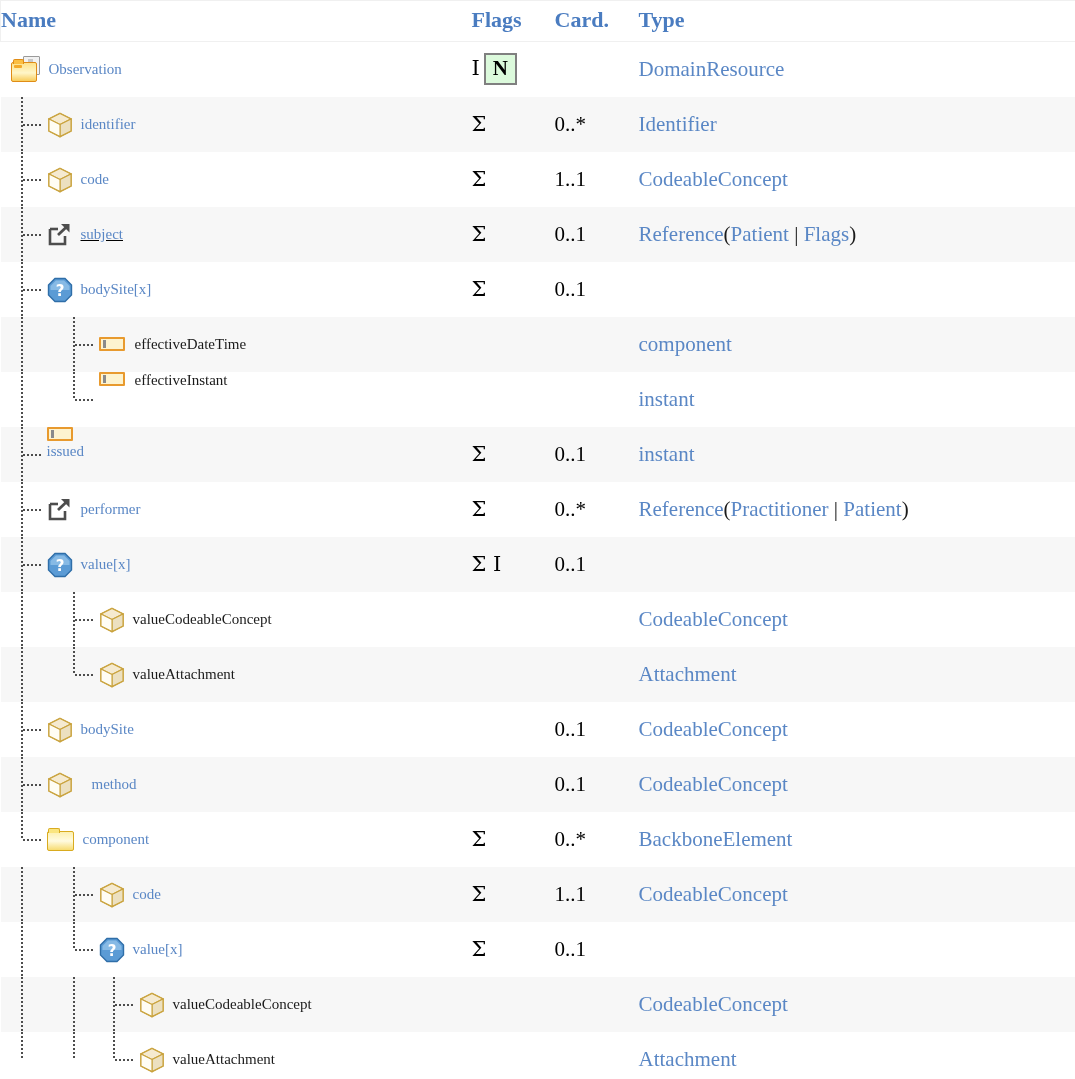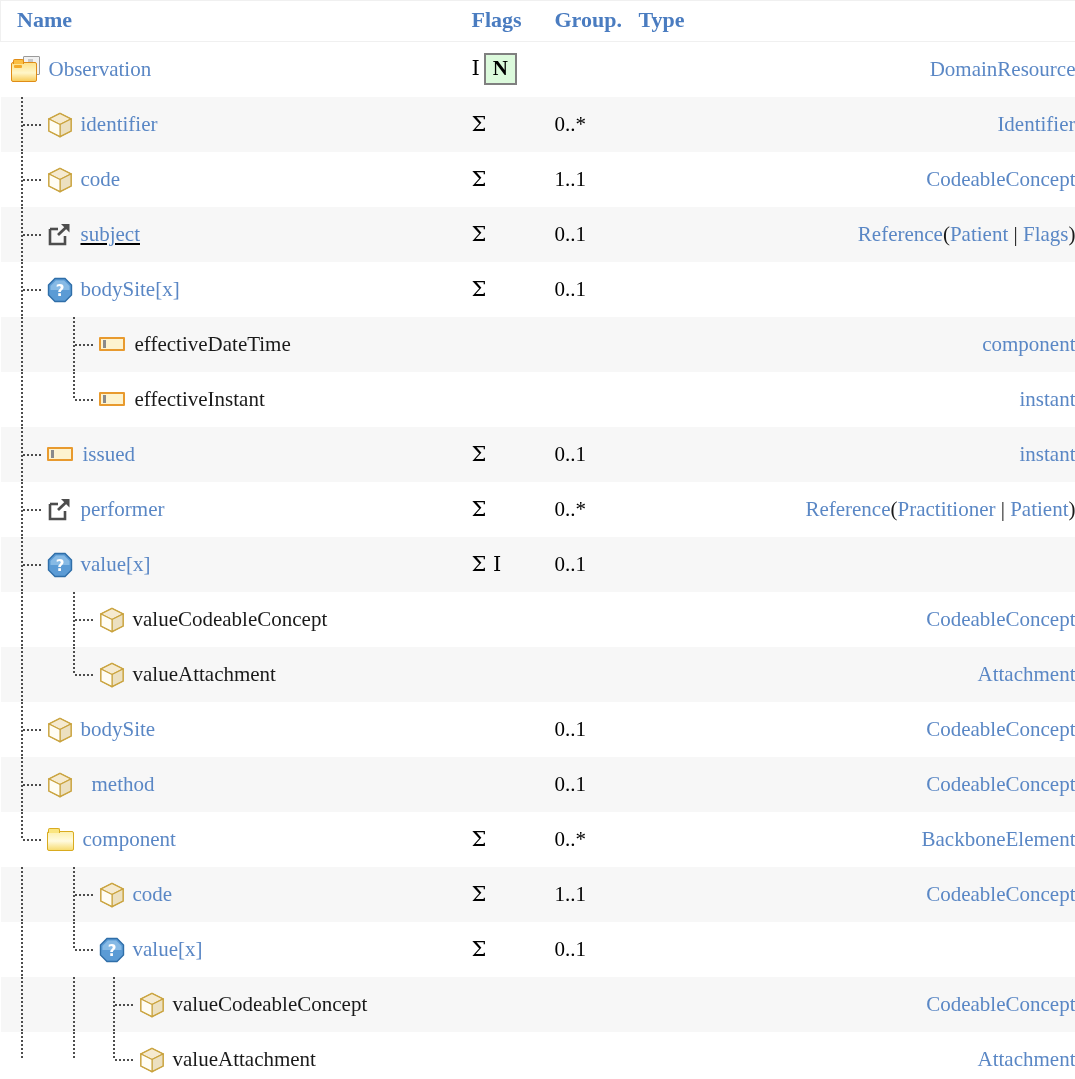--- a/index.html
+++ b/index.html
@@ -28,37 +28,37 @@
     font-weight: bold;
     color: #4a7cc0;
     font-size: 22px;
     padding: 6px 0 8px 14px;
     border: 1px solid #f0f0f0;
     border-left: none;
     border-right: none;
     background: #ffffff;
     vertical-align: bottom;
   }
-  thead th.th-first { border-left: 1px solid #f0f0f0; padding-left: 16px; }
+  thead th.th-first { border-left: 1px solid #f0f0f0; padding-left: 0; }
   thead th.th-flags { padding-left: 16px; }
   thead th.th-card  { padding-left: 14px; }
   thead th.th-type  { padding-left: 10px; border-right: 1px solid #f0f0f0;}
 
   tbody tr { height: 55px; }
   tbody tr.alt { background: #f7f7f7; margin-left: 39px; }
   tbody tr.plain { background: #ffffff; }
   tbody td {
     padding: 0;
     vertical-align: middle;
     height: 55px;
   }
   td.cell-name { position: relative; padding-left: 0; }
   td.cell-flags { padding-left: 16px; font-size: 21px; white-space: nowrap; }
   td.cell-card  { padding-left: 14px; font-size: 21px; white-space: nowrap; }
-  td.cell-type  { padding-left: 10px; font-size: 21px; white-space: nowrap; text-align: right; }
+  td.cell-type  { padding-left: 10px; font-size: 21px; white-space: nowrap; }
   .flag-sigma { font-family: "DejaVu Serif", serif; }
   .badge-n {
     display: inline-block;
     background: #dcfadc;
     border: 2px solid #808080;
     font-weight: bold;
     line-height: 1;
     padding: 3px 7px 4px 7px;
     font-size: 21px;
     color: #000;
@@ -88,21 +88,21 @@
     top: 0; bottom: 0;
     width: 2px;
     left: 0;
     background-image: linear-gradient(to bottom, #4d4d4d 0 2px, transparent 2px 4px);
     background-size: 2px 4px;
     background-repeat: repeat-y;
   }
   .vline.half-top { bottom: 50%; }
 
   .icon { flex: 0 0 auto; display: inline-block; position: relative; margin-right: 8px; }
-  .label { flex: 0 0 auto; font-size: 21px; }
+  .label { flex: 0 0 auto; font-size: 15px; }
 
   
   
   .ico-resource { width: 30px; height: 24px; }
   .ico-resource .doc {
     position: absolute; left: 12px; top: -2px;
     width: 15px; height: 17px;
     background: #f2f2f2; border: 1px solid #9a9a9a;
     border-radius: 1px;
   }
@@ -178,21 +178,21 @@
   <colgroup>
     <col class="c-name">
       <col class="c-flags">
       <col class="c-card">
       <col class="c-type">
   </colgroup>
   <thead>
     <tr>
       <th class="th-first">Name</th>
       <th class="th-flags">Flags</th>
-      <th class="th-card">Group.</th>
+      <th class="th-card">Card.</th>
       <th class="th-type">Type</th>
     </tr>
   </thead>
   <tbody id="tbody">
       <tr class="plain">
         <td class="cell-name">
           <div class="nrow">
             <span class="tree-guides" style="position:absolute;left:0;top:0;bottom:0;width:100%;pointer-events:none;"></span>
             <span style="position:absolute;left:10px;top:0;height:55px;display:flex;align-items:center;">
               <span class="icon ico-resource">
@@ -323,40 +323,40 @@
         <td class="cell-type"><span class="lnk">component</span></td>
       </tr>
       <tr class="plain">
         <td class="cell-name">
           <div class="nrow">
             <span class="tree-guides" style="position:absolute;left:0;top:0;bottom:0;width:100%;pointer-events:none;">
               <span class="vline" style="left:20px"></span>
               <span class="vline half-top" style="left:72px"></span>
               <span class="hdots-abs" style="position:absolute;left:74px;top:50%;margin-top:-1px;width:20px;height:2px;background-image:linear-gradient(to right,#4d4d4d 0 2px,transparent 2px 4px);background-size:4px 2px;background-repeat:repeat-x;"></span>
             </span>
-            <span style="position:absolute;left:98px;top:0;height:55px;display:flex;align-items:center;">
+            <span style="position:absolute;left:98px;top:0;height:55px;display:flex;">
               <span class="icon ico-prim">
                 <span class="bar"></span>
               </span>
               <span class="label plainname">effectiveInstant</span>
             </span>
           </div>
         </td>
         <td class="cell-flags"></td>
         <td class="cell-card"></td>
         <td class="cell-type"><span class="lnk">instant</span></td>
       </tr>
       <tr class="alt">
         <td class="cell-name">
           <div class="nrow">
             <span class="tree-guides" style="position:absolute;left:0;top:0;bottom:0;width:100%;pointer-events:none;">
               <span class="vline" style="left:20px"></span>
               <span class="hdots-abs" style="position:absolute;left:22px;top:50%;margin-top:-1px;width:20px;height:2px;background-image:linear-gradient(to right,#4d4d4d 0 2px,transparent 2px 4px);background-size:4px 2px;background-repeat:repeat-x;"></span>
             </span>
-            <span style="position:absolute;left:46px;top:0;height:55px;display:flex;align-items:center;">
+            <span style="position:absolute;left:46px;top:0;height:55px;display:flex;align-items:center;flex-direction:column;">
               <span class="icon ico-prim">
                 <span class="bar"></span>
               </span>
               <span class="label lnk">issued</span>
             </span>
           </div>
         </td>
         <td class="cell-flags"><span class="flag-sigma">Σ</span></td>
         <td class="cell-card"><span>0..1</span></td>
         <td class="cell-type"><span class="lnk">instant</span></td>

